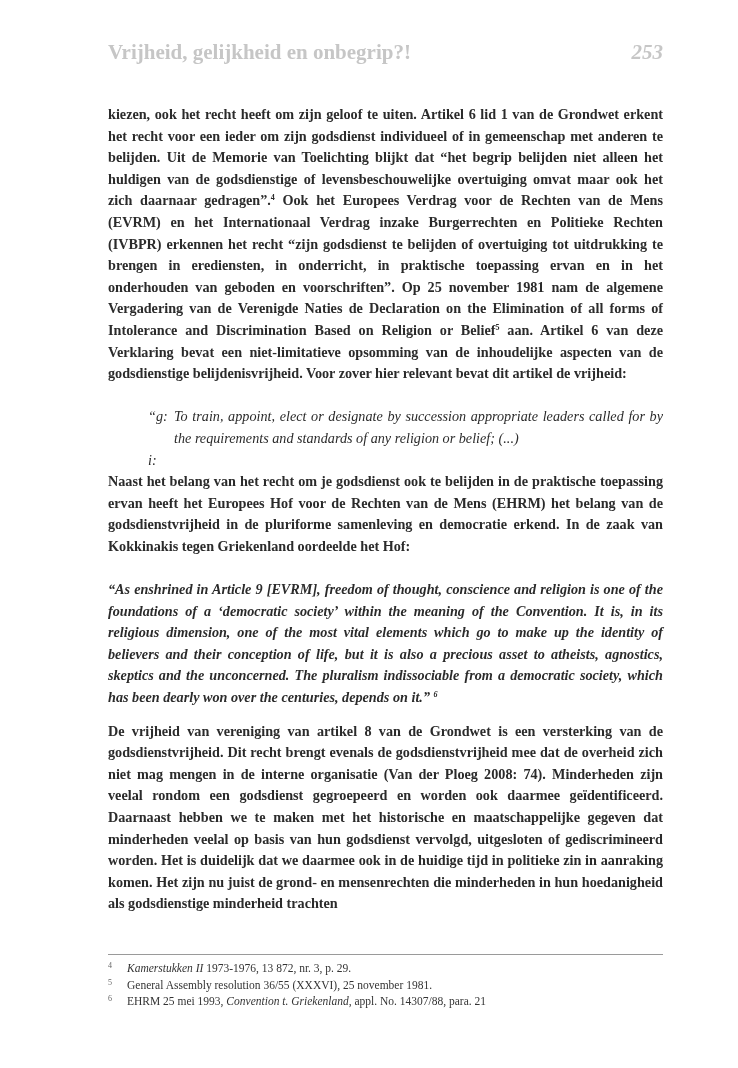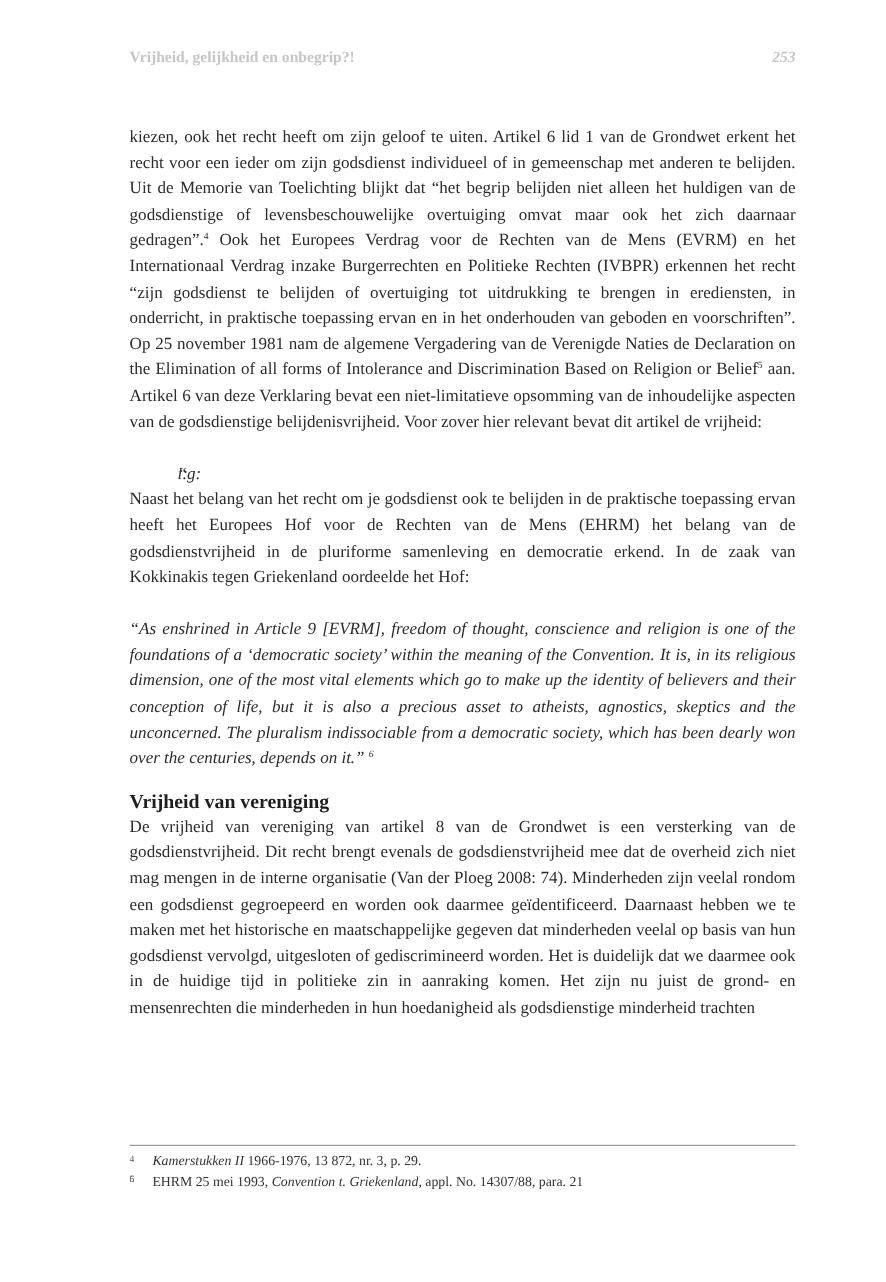--- a/index.html
+++ b/index.html
@@ -1,24 +1,24 @@
 <!DOCTYPE html>
 <html><head>
 <meta charset="utf-8">
 <style>
   html, body { margin: 0; padding: 0; background: #ffffff; }
   body { width: 738px; height: 1068px; position: relative; overflow: hidden;
          font-family: "Liberation Serif", "DejaVu Serif", serif; color: #2b2b2b; }
   .running-head { position: absolute; top: 40px; left: 108px; width: 555px; height: 22px;
-                  font-weight: bold; color: #c6c6c6; font-size: 13px; }
+                  font-weight: bold; color: #c6c6c6; font-size: 21px; }
   .running-head .title { position: absolute; left: 0; top: 0; }
   .running-head .pageno { position: absolute; right: 0; top: 0; font-style: italic; }
   .body { position: absolute; left: 108px; top: 104px; width: 555px;
           font-size: 14.2px; line-height: 21.6px; text-align: justify; }
-  .body p { margin: 0; }
+  .body p { margin: 0; font-weight: bold; }
   .body .gap { height: 21.6px; }
   sup { font-size: 8px; line-height: 0; vertical-align: 5px; }
   .list { margin: 0 0 0 40px; font-style: italic; }
   .list .li { position: relative; padding-left: 26px; }
   .list .li .mark { position: absolute; left: 0; top: 0; }
   .quote { margin: 0 0 0 40px; font-style: italic; }
   h3 { margin: 0; font-size: 16.5px; font-weight: bold; line-height: 23px; color: #1e1e1e; }
   .fn-rule { position: absolute; left: 108px; top: 954px; width: 555px; height: 0;
              border-top: 1px solid #9a9a9a; }
   .footnotes { position: absolute; left: 108px; top: 960px; width: 555px;
@@ -36,48 +36,49 @@
 </div>
 
 <div class="body">
   <p><span>kiezen, ook het recht heeft om zijn geloof te uiten. Artikel 6 lid 1 van de Grondwet erkent het recht voor een ieder om zijn godsdienst individueel of in gemeenschap met anderen te belijden. Uit de Memorie van Toelichting blijkt dat “het begrip belijden niet alleen het huldigen van de godsdienstige of levensbeschouwelijke overtuiging omvat maar ook het zich daarnaar gedragen”.</span><sup>4</sup><span> Ook het Europees Verdrag voor de Rechten van de Mens (EVRM) en het Internationaal Verdrag inzake Burgerrechten en Politieke Rechten (IVBPR) erkennen het recht “zijn godsdienst te belijden of overtuiging tot uitdrukking te brengen in erediensten, in onderricht, in praktische toepassing ervan en in het onderhouden van geboden en voorschriften”. Op 25 november 1981 nam de algemene Vergadering van de Verenigde Naties de Declaration on the Elimination of all forms of Intolerance and Discrimination Based on Religion or Belief</span><sup>5</sup><span> aan. Artikel 6 van deze Verklaring bevat een niet-limitatieve opsomming van de inhoudelijke aspecten van de godsdienstige belijdenisvrijheid. Voor zover hier relevant bevat dit artikel de vrijheid:</span></p>
 
   <div class="gap"></div>
 
   <div class="list">
     <div class="li">
       <span class="mark">“g:</span>
+      <span>To train, appoint, elect or designate by succession appropriate leaders called for by the requirements and standards of any religion or belief; (...)</span>
     </div>
     <div class="li">
       <span class="mark">i:</span>
     </div>
   </div>
 
   <div class="gap"></div>
 
   <p>Naast het belang van het recht om je godsdienst ook te belijden in de praktische toepassing ervan heeft het Europees Hof voor de Rechten van de Mens (EHRM) het belang van de godsdienstvrijheid in de pluriforme samenleving en democratie erkend. In de zaak van Kokkinakis tegen Griekenland oordeelde het Hof:</p>
 
   <div class="gap"></div>
 
   <p class="quote"><span>“As enshrined in Article 9 [EVRM], freedom of thought, conscience and religion is one of the foundations of a ‘democratic society’ within the meaning of the Convention. It is, in its religious dimension, one of the most vital elements which go to make up the identity of believers and their conception of life, but it is also a precious asset to atheists, agnostics, skeptics and the unconcerned. The pluralism indissociable from a democratic society, which has been dearly won over the centuries, depends on it.”</span> <sup>6</sup></p>
 
   <div style="height:12px"></div>
 
-  <h3>Vrijheid van vereniging</h3>
 
   <p>De vrijheid van vereniging van artikel 8 van de Grondwet is een versterking van de godsdienstvrijheid. Dit recht brengt evenals de godsdienstvrijheid mee dat de overheid zich niet mag mengen in de interne organisatie (Van der Ploeg 2008: 74). Minderheden zijn veelal rondom een godsdienst gegroepeerd en worden ook daarmee geïdentificeerd. Daarnaast hebben we te maken met het historische en maatschappelijke gegeven dat minderheden veelal op basis van hun godsdienst vervolgd, uitgesloten of gediscrimineerd worden. Het is duidelijk dat we daarmee ook in de huidige tijd in politieke zin in aanraking komen. Het zijn nu juist de grond- en mensenrechten die minderheden in hun hoedanigheid als godsdienstige minderheid trachten</p>
 </div>
 
 <div class="fn-rule"></div>
 
 <div class="footnotes">
   <div class="fn">
     <span class="num">4</span>
-    <i>Kamerstukken II</i><span> 1966-1976, 13 872, nr. 3, p. 29.</span>
+    <i>Kamerstukken II</i><span> 1973-1976, 13 872, nr. 3, p. 29.</span>
   </div>
   <div class="fn">
     <span class="num">5</span>
+    <span>General Assembly resolution 36/55 (XXXVI), 25 november 1981.</span>
   </div>
   <div class="fn">
     <span class="num">6</span>
     <span>EHRM 25 mei 1993, </span><i>Convention t. Griekenland</i><span>, appl. No. 14307/88, para. 21</span>
   </div>
 </div>
 
 </body></html>

